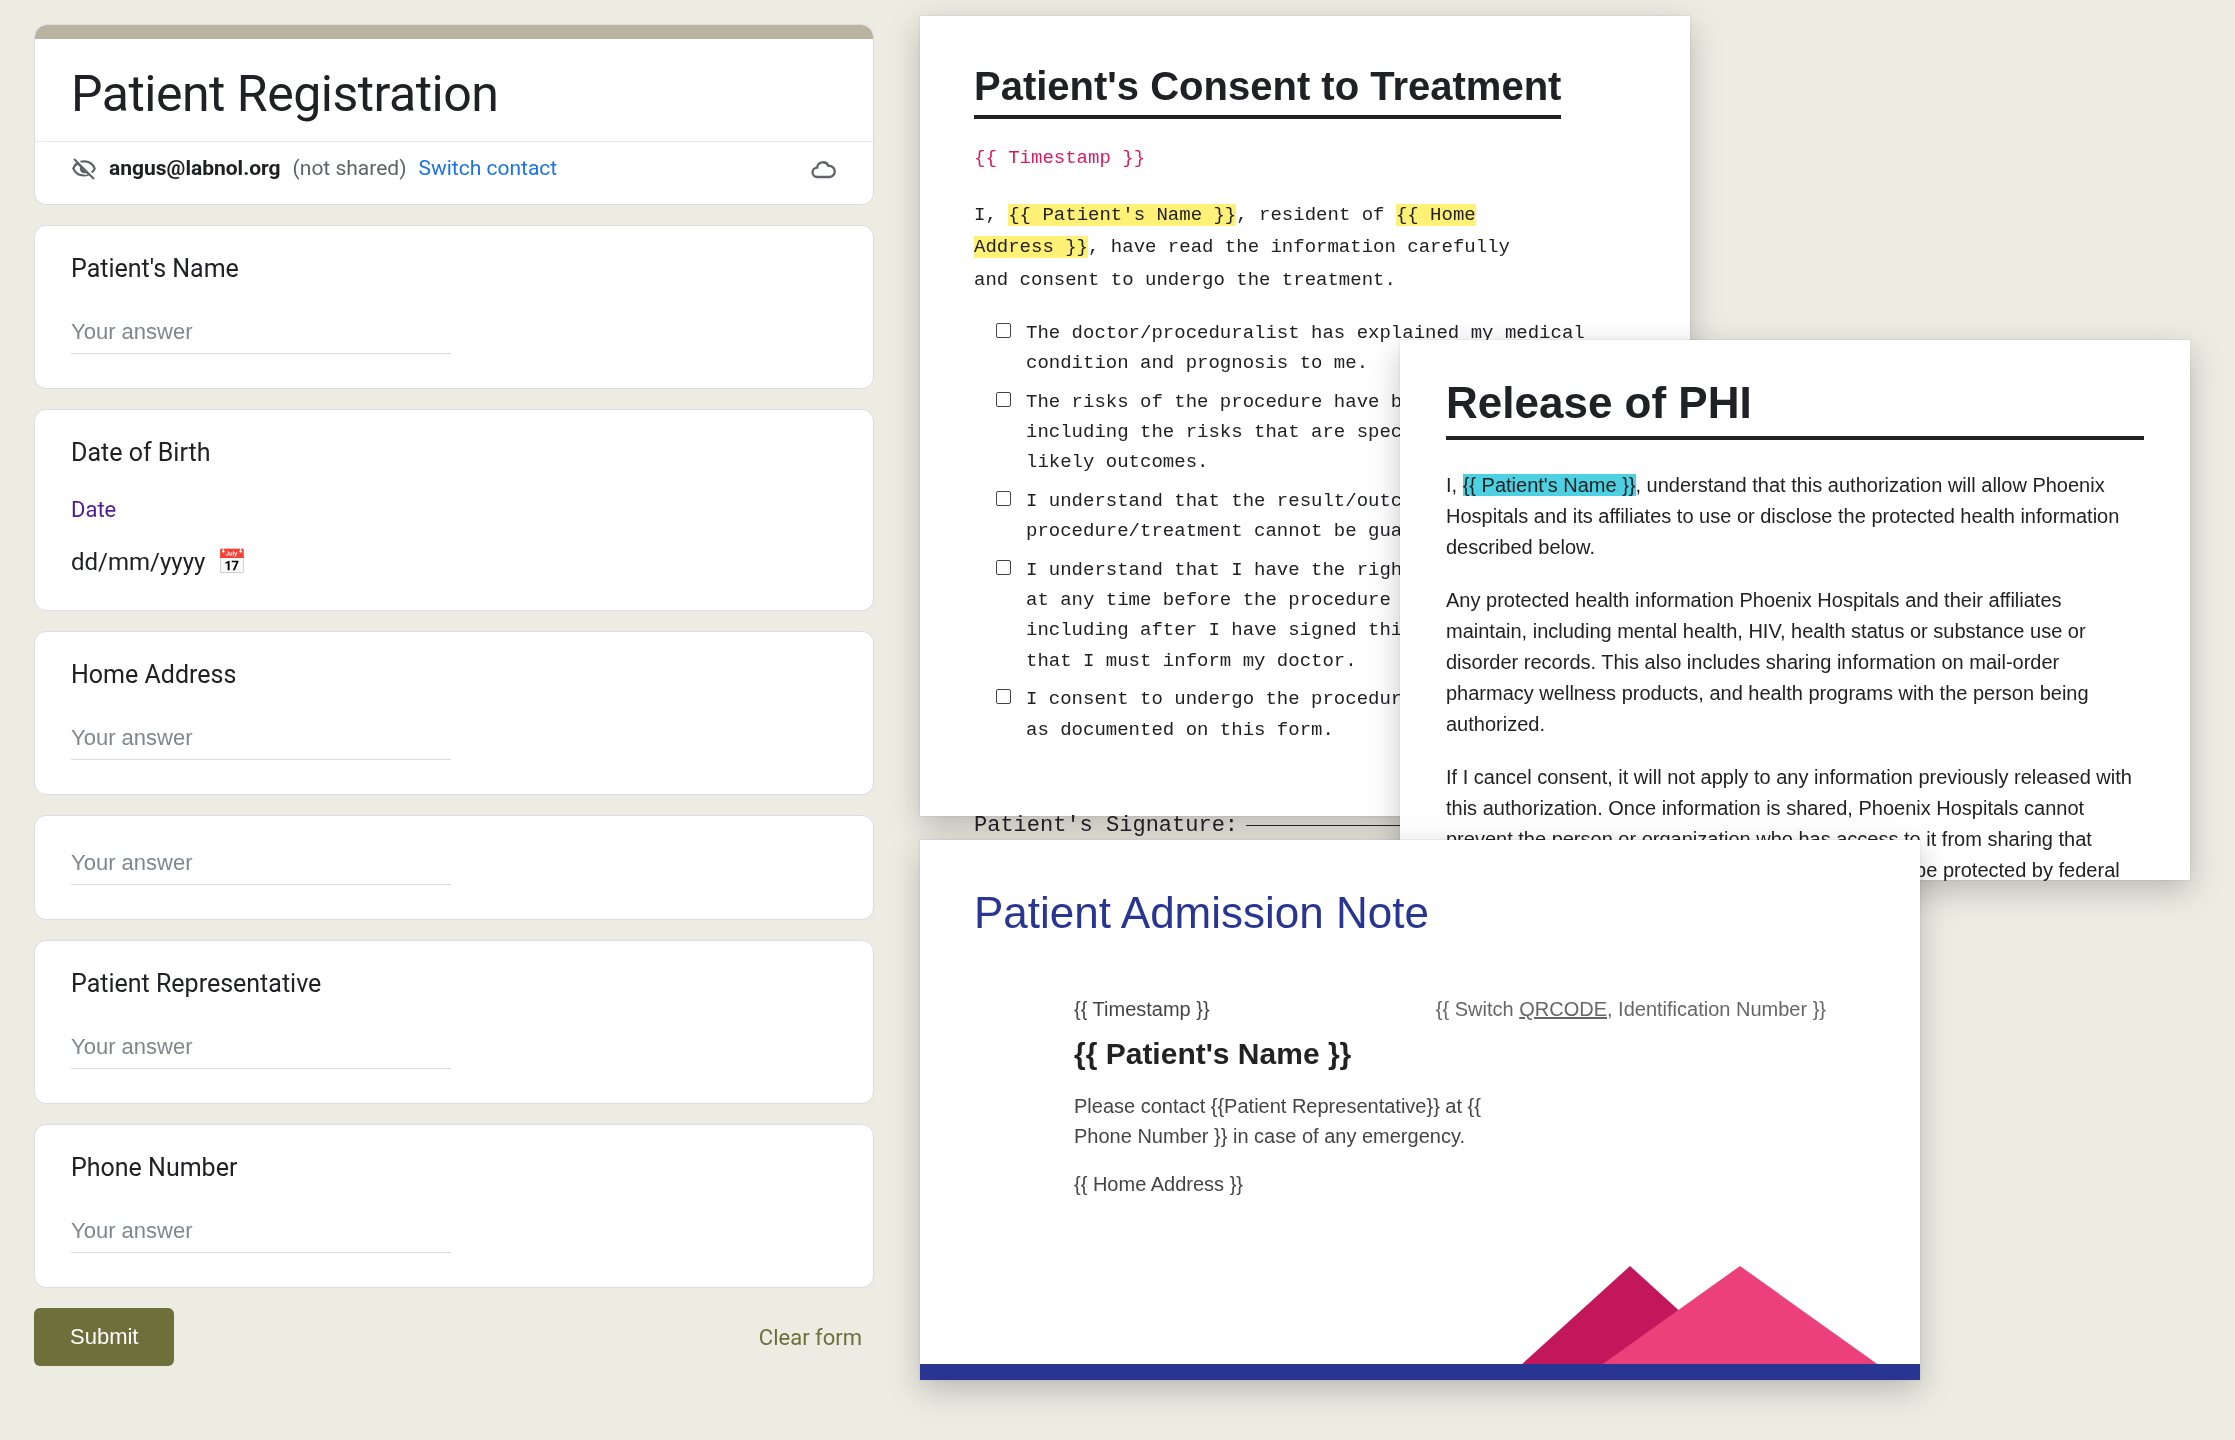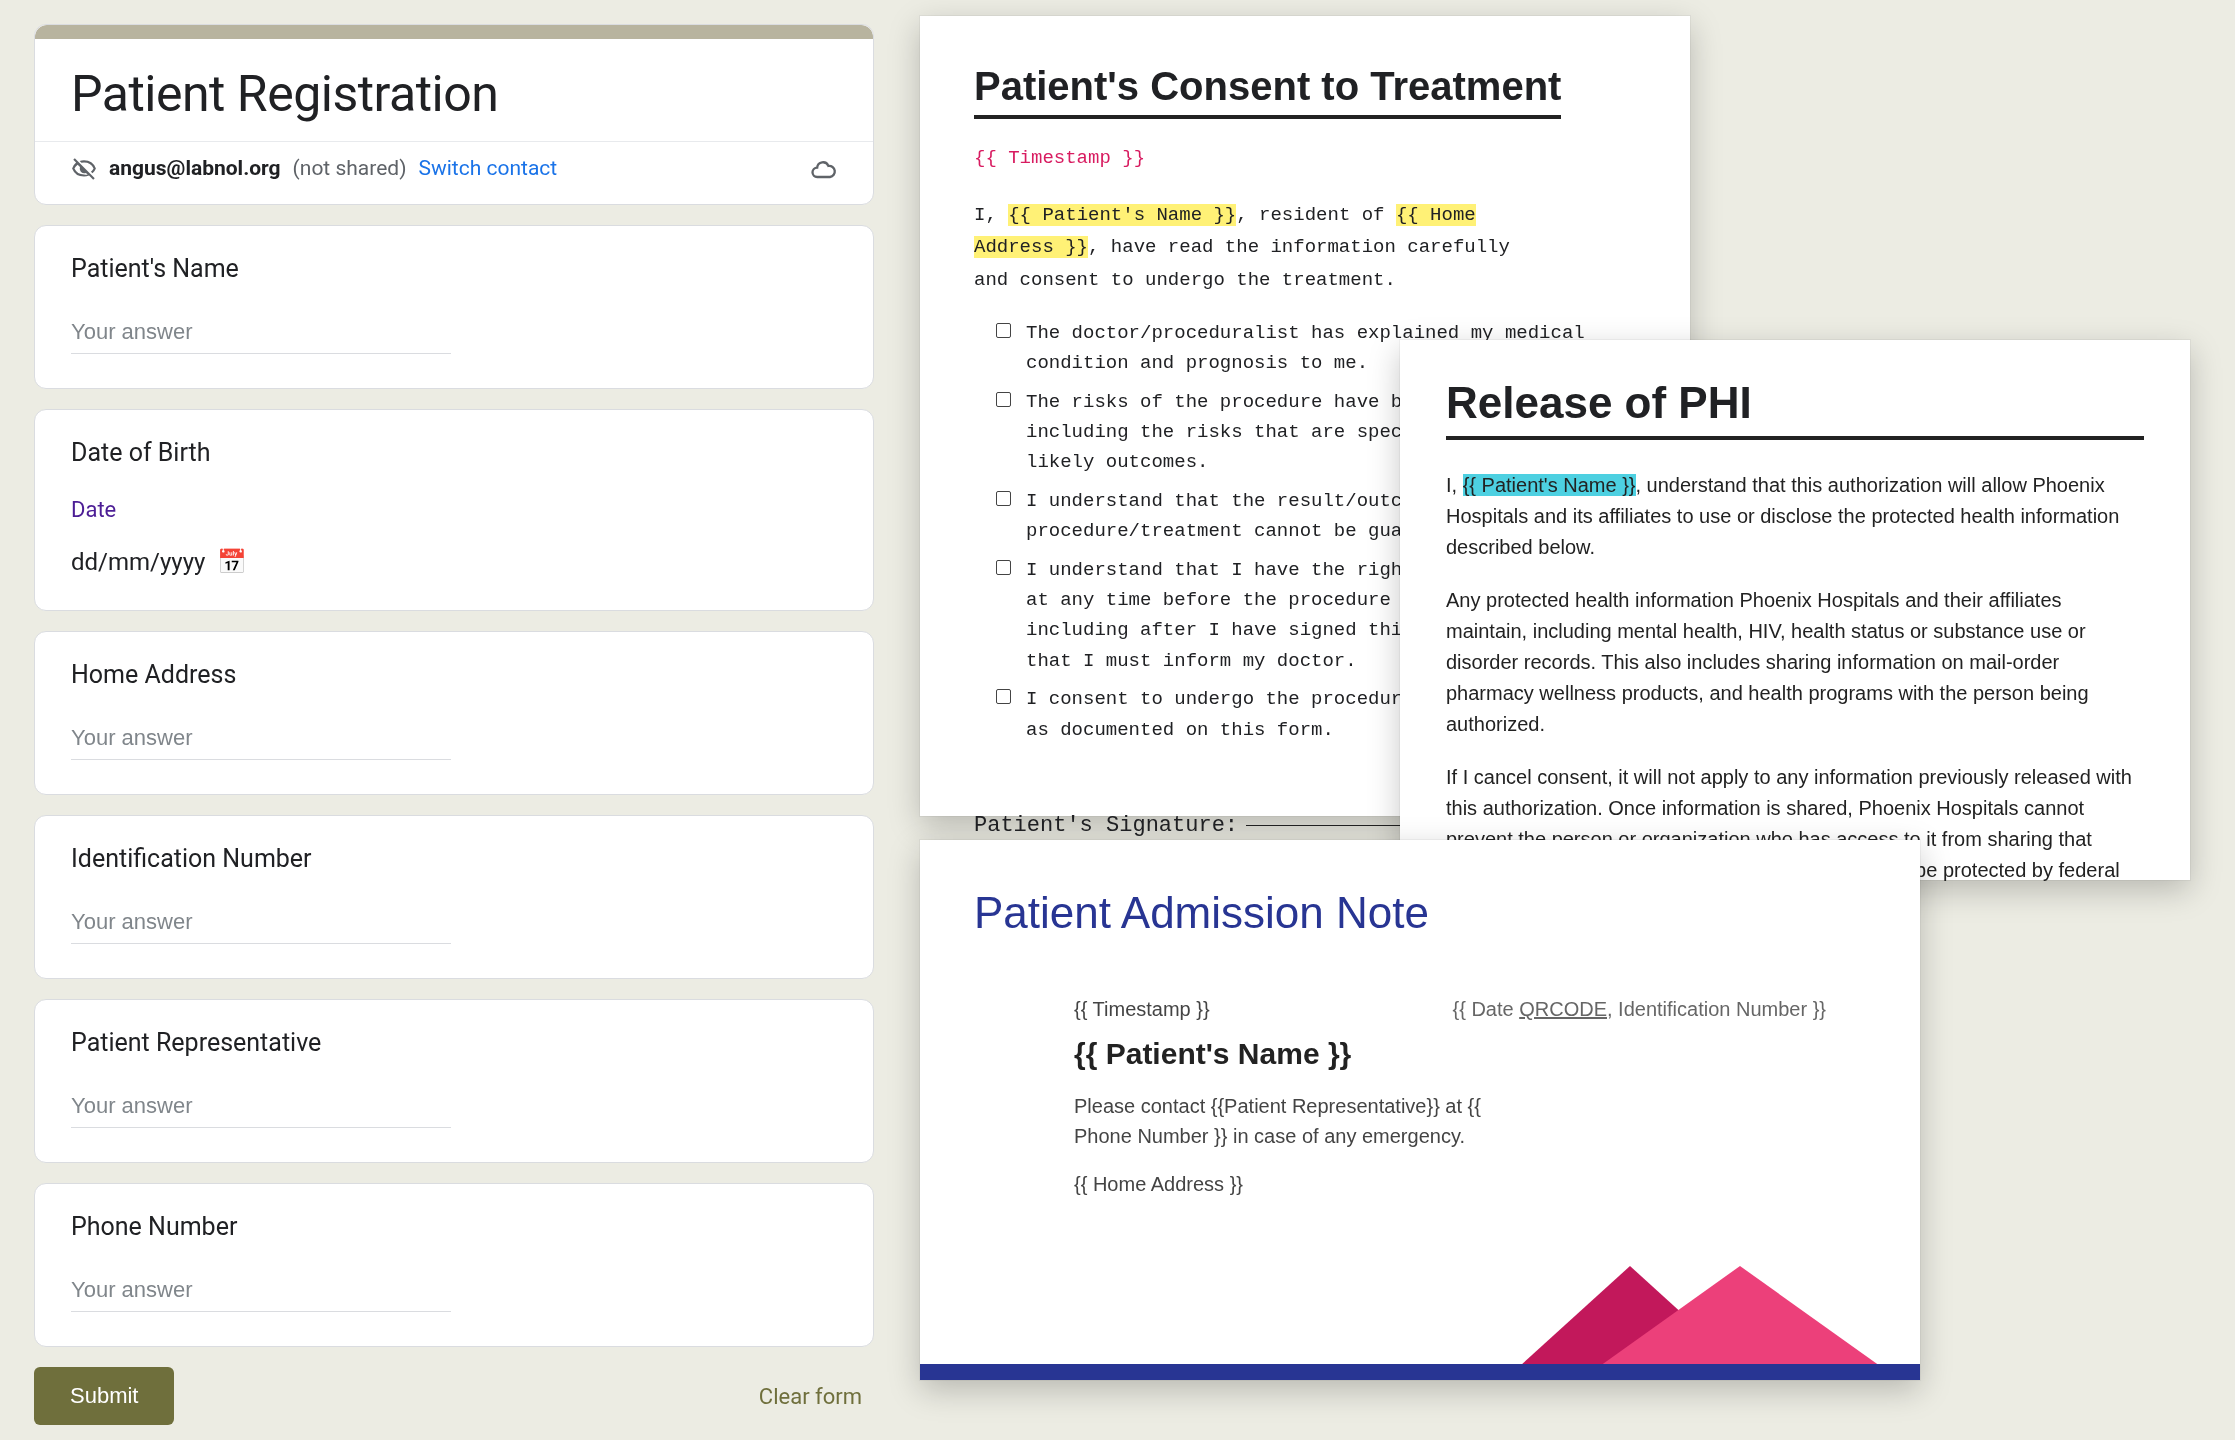--- a/index.html
+++ b/index.html
@@ -225,21 +225,20 @@
 
     <div class="card q-card">
       <div class="inner">
         <div class="q-label">Home Address</div>
         <input class="text-input" placeholder="Your answer" style="">
       </div>
     </div>
 
     <div class="card q-card">
       <div class="inner">
-        <div class="q-label">Identification Number</div>
         <input class="text-input" placeholder="Your answer" style="">
       </div>
     </div>
 
     <div class="card q-card">
       <div class="inner">
         <div class="q-label">Patient Representative</div>
         <input class="text-input" placeholder="Your answer" style="">
       </div>
     </div>
@@ -286,21 +285,21 @@
     <p>Any protected health information Phoenix Hospitals and their affiliates maintain, including mental health, HIV, health status or substance use or disorder records. This also includes sharing information on mail-order pharmacy wellness products, and health programs with the person being authorized.</p>
     <p>If I cancel consent, it will not apply to any information previously released with this authorization. Once information is shared, Phoenix Hospitals cannot prevent the person or organization who has access to it from sharing that information with others, and this information may not be protected by federal privacy regulations.</p>
   </div>
 
   <div id="doc-adm" class="doc">
     <h2>Patient Admission Note</h2>
     <div class="content">
       <div class="row">
         <span>{{ Timestamp }}</span>
         <span class="right">
-          <span>{{ Date </span><span class="u">QRCODE</span><span>, Identification Number }}</span>
+          <span>{{ Switch </span><span class="u">QRCODE</span><span>, Identification Number }}</span>
         </span>
       </div>
       <div class="pn">{{ Patient's Name }}</div>
       <div class="body">Please contact {{Patient Representative}} at {{ Phone Number }} in case of any emergency.</div>
       <div class="body" style="margin-top:18px">{{ Home Address }}</div>
     </div>
     <div class="tri-container">
       <div class="tri dark"></div>
       <div class="tri light"></div>
     </div>

